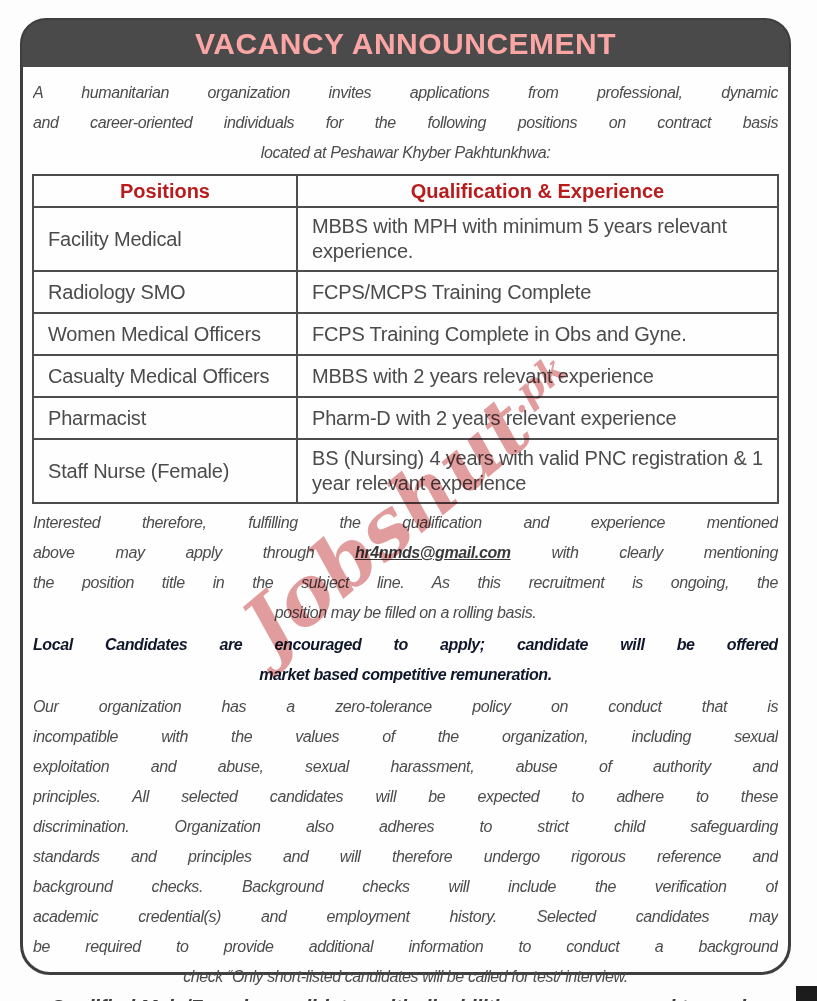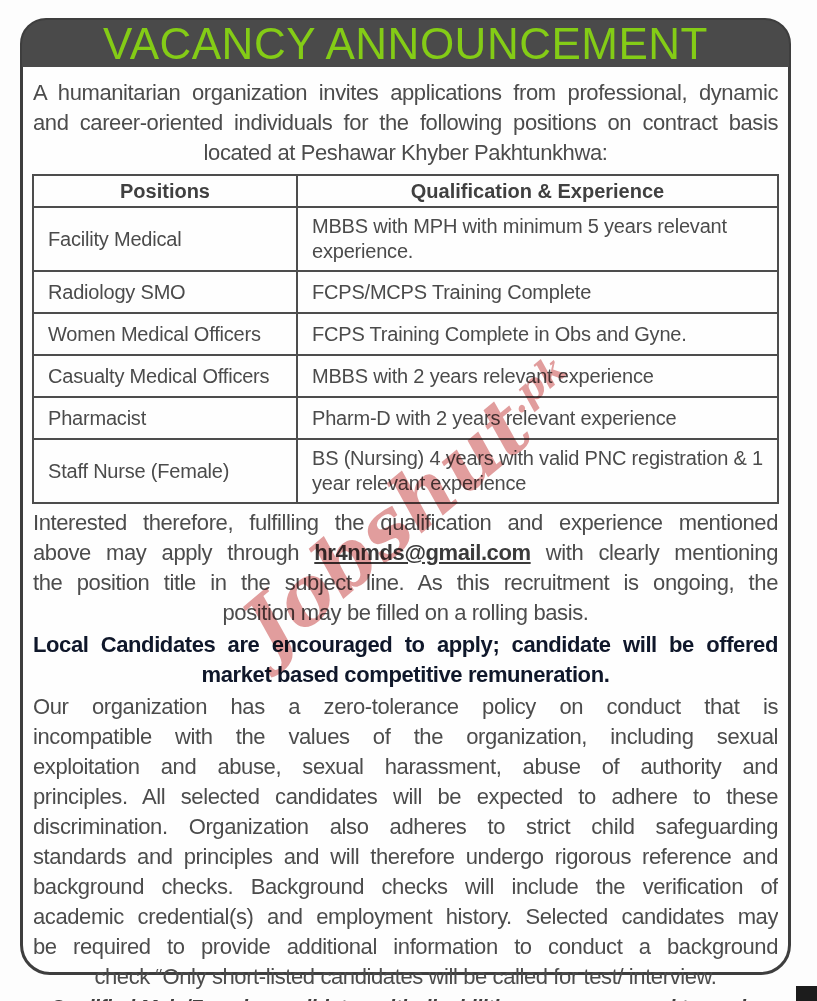--- a/index.html
+++ b/index.html
@@ -22,37 +22,38 @@
     background: #fefefe;
   }
   .header-bar {
     height: 47px;
     margin: -1px -1px 0 -1px;
     background: #4a4a4a;
     border-radius: 24px 24px 0 0;
     display: flex; align-items: center; justify-content: center;
   }
   .header-title {
-    color: #84cc16;
-    font-weight: normal;
-    font-size: 44px;
+    color: #fca5a5;
+    font-weight: bold;
+    font-size: 30px;
     letter-spacing: 0.5px;
     white-space: nowrap;
   }
 
   .body-content { padding: 9px 9px 0 9px; }
 
   .jline {
-    font-size: 22px;
+    font-size: 16px;
     line-height: 30px;
     height: 30px;
     overflow: hidden;
     color: #4c4c4c;
     letter-spacing: -0.4px;
     text-align: justify;
+    font-style: italic;
   }
   .jline::after { content: ""; display: inline-block; width: 100%; }
   .jline.plain { text-align: center; }
   .jline.plain::after { content: none; }
   .jline.bold { font-weight: bold; color: #0f172a; }
 
   .intro { margin: 2px 1px 6px 1px; }
 
   .positions-table {
     width: 100%;
@@ -60,21 +61,21 @@
     margin: 0 0 4px 0;
     table-layout: fixed;
   }
   .col-pos { width: 264px; }
   .positions-table th, .positions-table td {
     border: 2px solid #4d4d4d;
   }
   .positions-table th {
     font-size: 20px;
     font-weight: bold;
-    color: #404040;
+    color: #b91c1c;
     text-align: center;
     padding: 3px 4px;
     height: 24px;
   }
   .positions-table td {
     font-size: 20px;
     line-height: 25px;
     color: #4b4b4b;
     padding: 5px 10px 5px 14px;
     letter-spacing: -0.2px;

